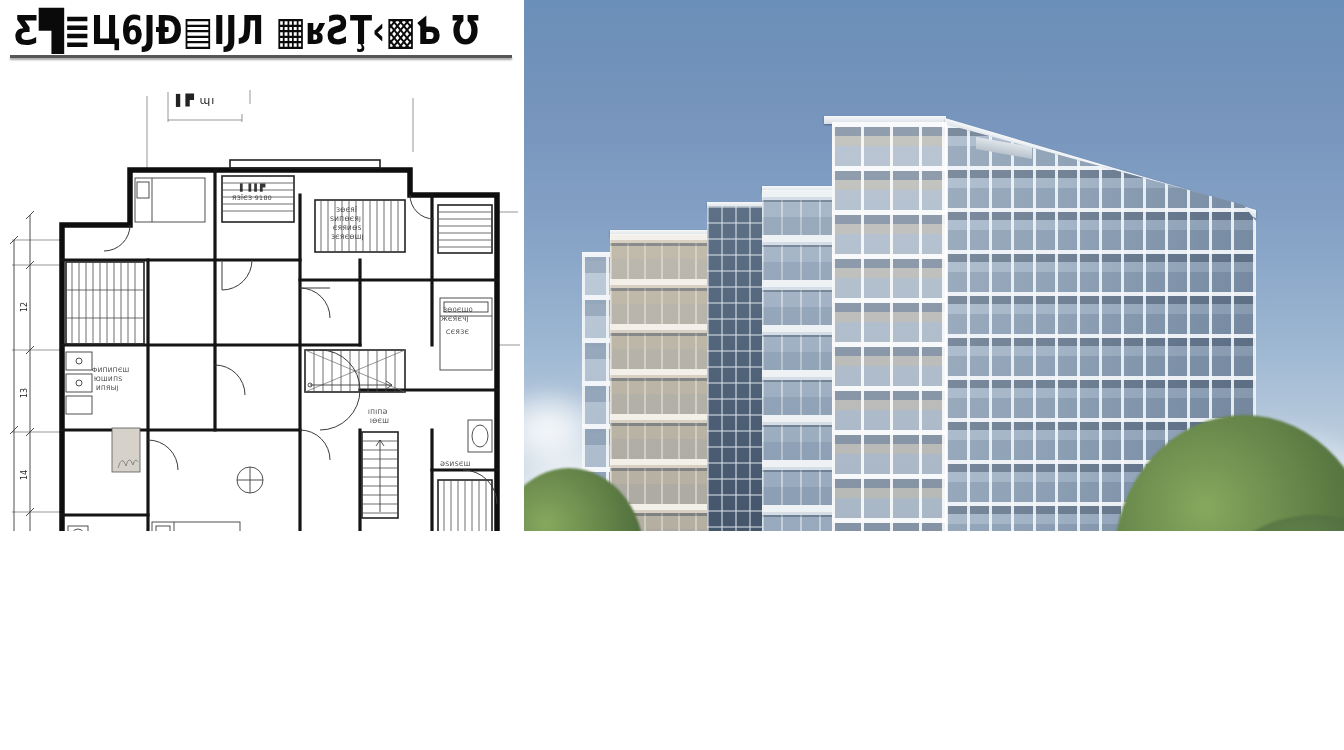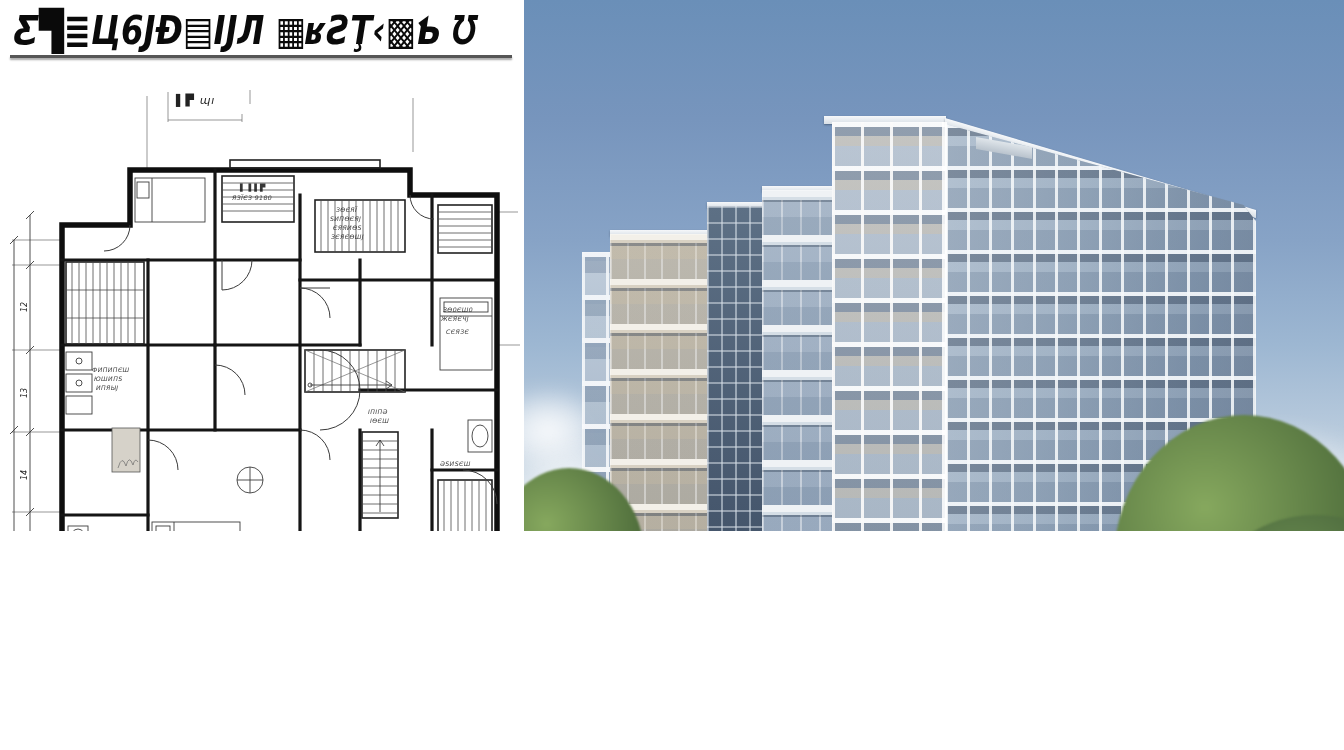--- a/index.html
+++ b/index.html
@@ -1,17 +1,17 @@
 <!DOCTYPE html>
 <html><head>
 <meta charset="utf-8">
 <style>
   html,body{margin:0;padding:0;background:#ffffff;}
   #stage{position:relative;width:1344px;height:531px;overflow:hidden;background:#ffffff;
-         font-family:"DejaVu Sans",sans-serif;font-style:italic;}
+         font-family:"DejaVu Sans",sans-serif;}
   
   #plan-panel{position:absolute;left:0;top:0;width:524px;height:750px;background:#ffffff;overflow:hidden;}
   #plan-title{position:absolute;left:14px;top:4px;width:498px;height:48px;overflow:hidden;
       font-weight:bold;font-size:33px;line-height:46px;letter-spacing:0px;color:#0a0a0a;
       transform:scale(.98,1.18);transform-origin:left top;white-space:nowrap;}
   #title-rule{position:absolute;left:10px;top:55px;width:502px;height:3px;background:#565656;
       box-shadow:0 2px 2px rgba(60,60,60,.45);}
   .plan-svg{position:absolute;left:0;top:60px;}
   .w5{stroke:#0e0e0e;stroke-width:5.5;fill:none;stroke-linecap:square;}
   .w3{stroke:#151515;stroke-width:3.2;fill:none;stroke-linecap:square;}

